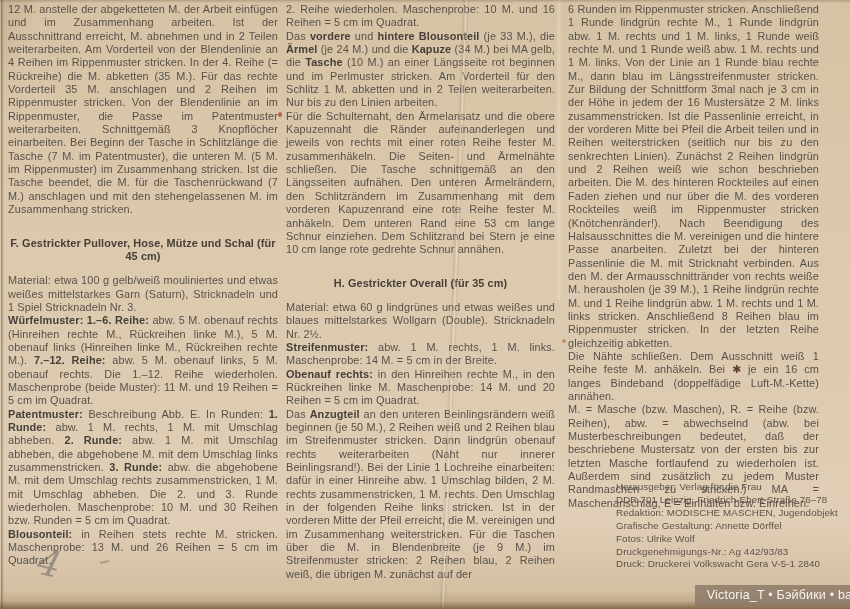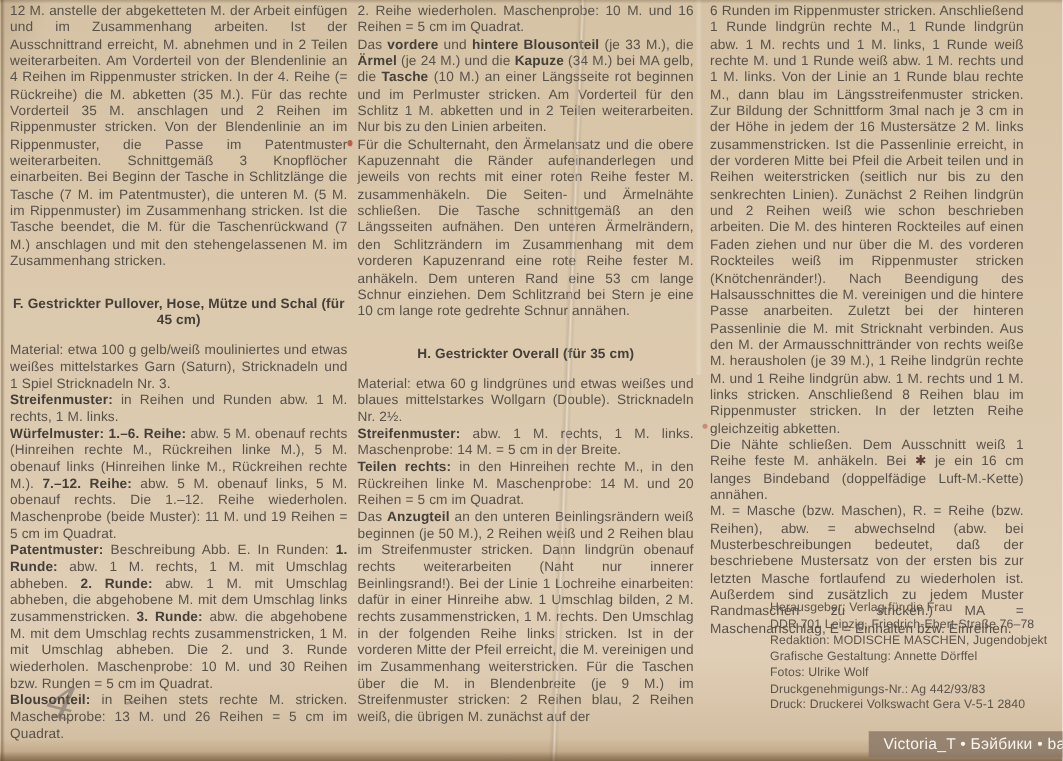--- a/index.html
+++ b/index.html
@@ -59,33 +59,32 @@
 </style>
 </head>
 <body>
 
 <div class="page">
 
   <div class="col col1">
       <div class="block p"><span>12 M. anstelle der abgeketteten M. der Arbeit einfügen und im Zusammenhang arbeiten. Ist der Ausschnittrand erreicht, M. abnehmen und in 2 Teilen weiterarbeiten. Am Vorderteil von der Blendenlinie an 4 Reihen im Rippenmuster stricken. In der 4. Reihe (= Rückreihe) die M. abketten (35 M.). Für das rechte Vorderteil 35 M. anschlagen und 2 Reihen im Rippenmuster stricken. Von der Blendenlinie an im Rippenmuster, die Passe im Patentmuster weiterarbeiten. Schnittgemäß 3 Knopflöcher einarbeiten. Bei Beginn der Tasche in Schlitzlänge die Tasche (7 M. im Patentmuster), die unteren M. (5 M. im Rippenmuster) im Zusammenhang stricken. Ist die Tasche beendet, die M. für die Taschenrückwand (7 M.) anschlagen und mit den stehengelassenen M. im Zusammenhang stricken.</span></div>
       <div class="block h"><span>F. Gestrickter Pullover, Hose, Mütze und Schal (für 45 cm)</span></div>
       <div class="block p"><span>Material: etwa 100 g gelb/weiß mouliniertes und etwas weißes mittelstarkes Garn (Saturn), Stricknadeln und 1 Spiel Stricknadeln Nr. 3.</span></div>
-      <div class="block p"><b>Streifenmuster:</b><span> in Reihen und Runden abw. 1 M. rechts, 1 M. links.</span></div>
       <div class="block p"><b>Würfelmuster: 1.–6. Reihe:</b><span> abw. 5 M. obenauf rechts (Hinreihen rechte M., Rückreihen linke M.), 5 M. obenauf links (Hinreihen linke M., Rückreihen rechte M.). </span><b>7.–12. Reihe:</b><span> abw. 5 M. obenauf links, 5 M. obenauf rechts. Die 1.–12. Reihe wiederholen. Maschenprobe (beide Muster): 11 M. und 19 Reihen = 5 cm im Quadrat.</span></div>
       <div class="block p"><b>Patentmuster:</b><span> Beschreibung Abb. E. In Runden: </span><b>1. Runde:</b><span> abw. 1 M. rechts, 1 M. mit Umschlag abheben. </span><b>2. Runde:</b><span> abw. 1 M. mit Umschlag abheben, die abgehobene M. mit dem Umschlag links zusammenstricken. </span><b>3. Runde:</b><span> abw. die abgehobene M. mit dem Umschlag rechts zusammenstricken, 1 M. mit Umschlag abheben. Die 2. und 3. Runde wiederholen. Maschenprobe: 10 M. und 30 Reihen bzw. Runden = 5 cm im Quadrat.</span></div>
       <div class="block p"><b>Blousonteil:</b><span> in Reihen stets rechte M. stricken. Maschenprobe: 13 M. und 26 Reihen = 5 cm im Quadrat.</span></div>
     </div>
   <div class="col col2">
       <div class="block p"><span>2. Reihe wiederholen. Maschenprobe: 10 M. und 16 Reihen = 5 cm im Quadrat.</span></div>
       <div class="block p"><span>Das </span><b>vordere</b><span> und </span><b>hintere Blousonteil</b><span> (je 33 M.), die </span><b>Ärmel</b><span> (je 24 M.) und die </span><b>Kapuze</b><span> (34 M.) bei MA gelb, die </span><b>Tasche</b><span> (10 M.) an einer Längsseite rot beginnen und im Perlmuster stricken. Am Vorderteil für den Schlitz 1 M. abketten und in 2 Teilen weiterarbeiten. Nur bis zu den Linien arbeiten.</span></div>
       <div class="block p"><span>Für die Schulternaht, den Ärmelansatz und die obere Kapuzennaht die Ränder aufeinanderlegen und jeweils von rechts mit einer roten Reihe fester M. zusammenhäkeln. Die Seiten- und Ärmelnähte schließen. Die Tasche schnittgemäß an den Längsseiten aufnähen. Den unteren Ärmelrändern, den Schlitzrändern im Zusammenhang mit dem vorderen Kapuzenrand eine rote Reihe fester M. anhäkeln. Dem unteren Rand eine 53 cm lange Schnur einziehen. Dem Schlitzrand bei Stern je eine 10 cm lange rote gedrehte Schnur annähen.</span></div>
       <div class="block h"><span>H. Gestrickter Overall (für 35 cm)</span></div>
       <div class="block p"><span>Material: etwa 60 g lindgrünes und etwas weißes und blaues mittelstarkes Wollgarn (Double). Stricknadeln Nr. 2½.</span></div>
       <div class="block p"><b>Streifenmuster:</b><span> abw. 1 M. rechts, 1 M. links. Maschenprobe: 14 M. = 5 cm in der Breite.</span></div>
-      <div class="block p"><b>Teilen rechts:</b><span> in den Hinreihen rechte M., in den Rückreihen linke M. Maschenprobe: 14 M. und 20 Reihen = 5 cm im Quadrat.</span></div>
+      <div class="block p"><b>Obenauf rechts:</b><span> in den Hinreihen rechte M., in den Rückreihen linke M. Maschenprobe: 14 M. und 20 Reihen = 5 cm im Quadrat.</span></div>
       <div class="block p"><span>Das </span><b>Anzugteil</b><span> an den unteren Beinlingsrändern weiß beginnen (je 50 M.), 2 Reihen weiß und 2 Reihen blau im Streifenmuster stricken. Dann lindgrün obenauf rechts weiterarbeiten (Naht nur innerer Beinlingsrand!). Bei der Linie 1 Lochreihe einarbeiten: dafür in einer Hinreihe abw. 1 Umschlag bilden, 2 M. rechts zusammenstricken, 1 M. rechts. Den Umschlag in der folgenden Reihe links stricken. Ist in der vorderen Mitte der Pfeil erreicht, die M. vereinigen und im Zusammenhang weiterstricken. Für die Taschen über die M. in Blendenbreite (je 9 M.) im Streifenmuster stricken: 2 Reihen blau, 2 Reihen weiß, die übrigen M. zunächst auf der</span></div>
     </div>
   <div class="col col3">
       <div class="block p"><span>6 Runden im Rippenmuster stricken. Anschließend 1 Runde lindgrün rechte M., 1 Runde lindgrün abw. 1 M. rechts und 1 M. links, 1 Runde weiß rechte M. und 1 Runde weiß abw. 1 M. rechts und 1 M. links. Von der Linie an 1 Runde blau rechte M., dann blau im Längsstreifenmuster stricken. Zur Bildung der Schnittform 3mal nach je 3 cm in der Höhe in jedem der 16 Mustersätze 2 M. links zusammenstricken. Ist die Passenlinie erreicht, in der vorderen Mitte bei Pfeil die Arbeit teilen und in Reihen weiterstricken (seitlich nur bis zu den senkrechten Linien). Zunächst 2 Reihen lindgrün und 2 Reihen weiß wie schon beschrieben arbeiten. Die M. des hinteren Rockteiles auf einen Faden ziehen und nur über die M. des vorderen Rockteiles weiß im Rippenmuster stricken (Knötchenränder!). Nach Beendigung des Halsausschnittes die M. vereinigen und die hintere Passe anarbeiten. Zuletzt bei der hinteren Passenlinie die M. mit Stricknaht verbinden. Aus den M. der Armausschnittränder von rechts weiße M. herausholen (je 39 M.), 1 Reihe lindgrün rechte M. und 1 Reihe lindgrün abw. 1 M. rechts und 1 M. links stricken. Anschließend 8 Reihen blau im Rippenmuster stricken. In der letzten Reihe gleichzeitig abketten.</span></div>
       <div class="block p"><span>Die Nähte schließen. Dem Ausschnitt weiß 1 Reihe feste M. anhäkeln. Bei </span><b style="color: rgb(94, 64, 54);">✱</b><span> je ein 16 cm langes Bindeband (doppelfädige Luft-M.-Kette) annähen.</span></div>
       <div class="block p"><span>M. = Masche (bzw. Maschen), R. = Reihe (bzw. Reihen), abw. = abwechselnd (abw. bei Musterbeschreibungen bedeutet, daß der beschriebene Mustersatz von der ersten bis zur letzten Masche fortlaufend zu wiederholen ist. Außerdem sind zusätzlich zu jedem Muster Randmaschen zu stricken.) MA = Maschenanschlag, E = Einhalten bzw. Einreihen.</span></div>
     </div>
 
   <div class="imprint">
       <div>Herausgeber: Verlag für die Frau</div>

